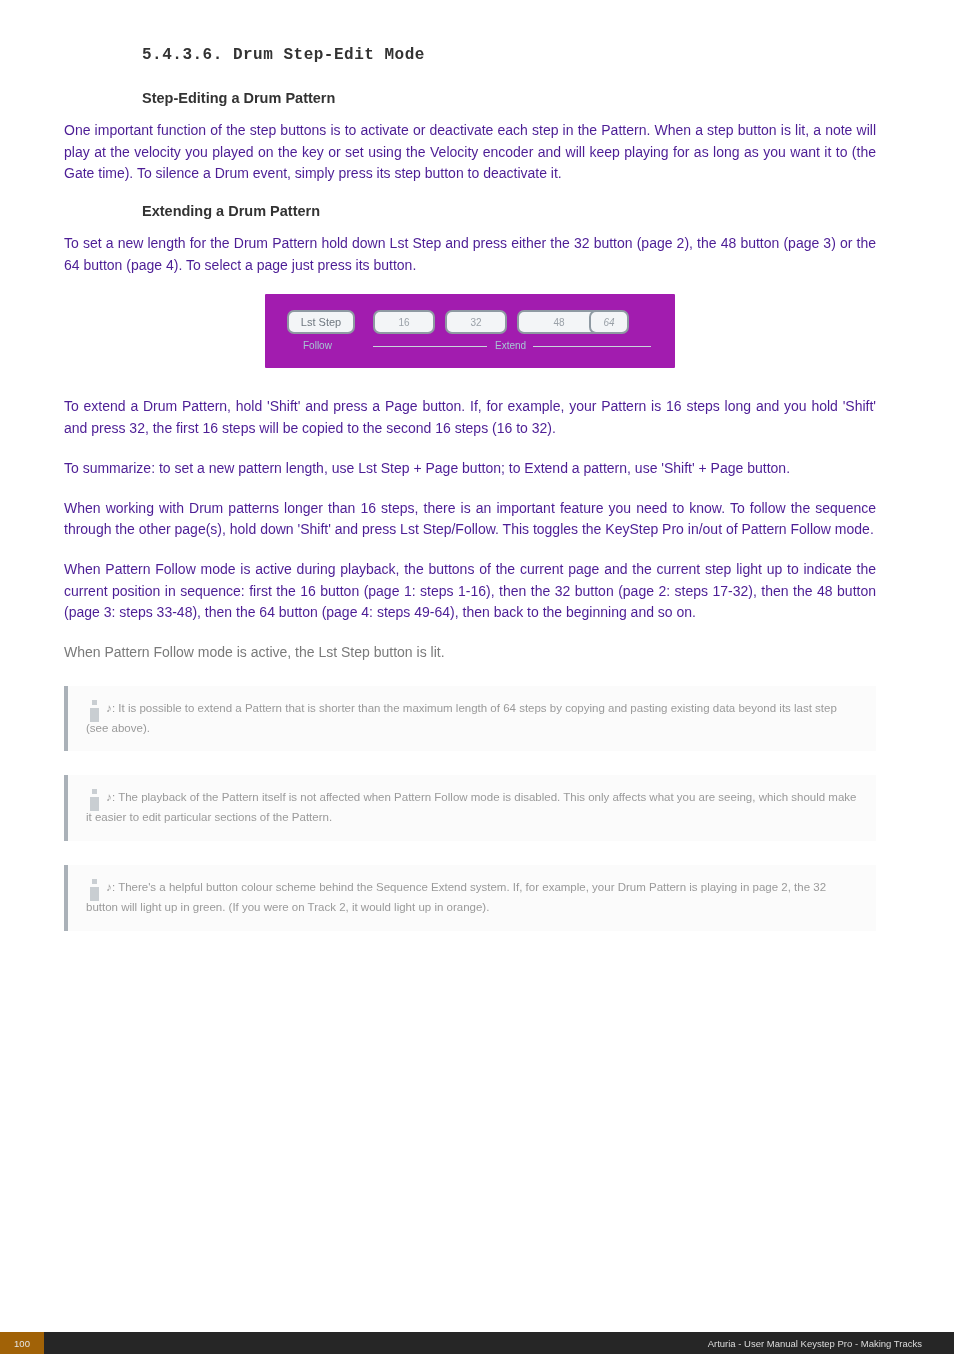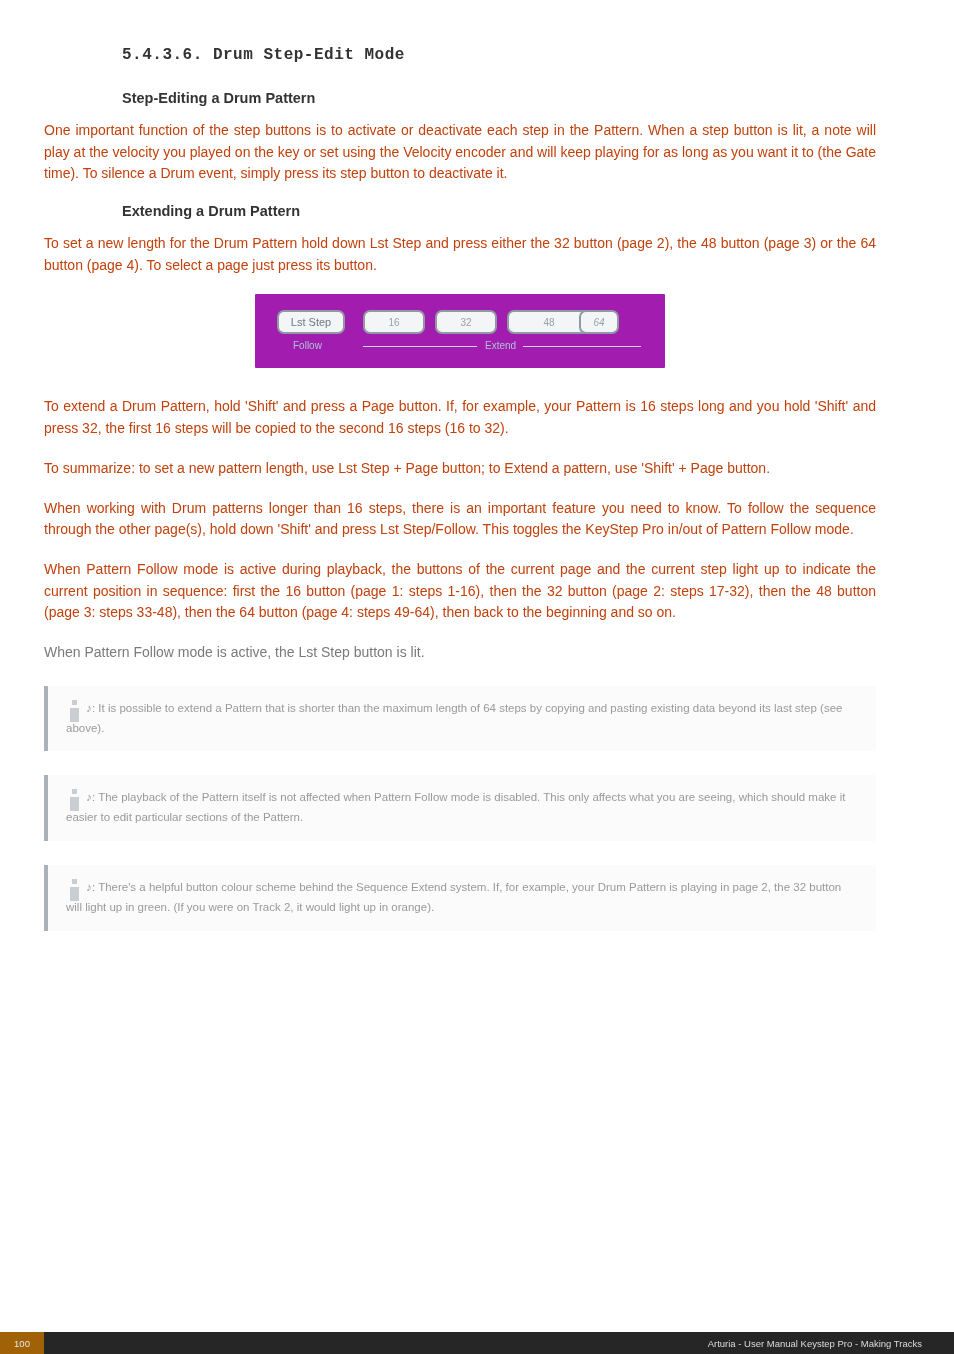--- a/index.html
+++ b/index.html
@@ -4,40 +4,40 @@
 <style>
   * { box-sizing: border-box; margin: 0; padding: 0; }
   html, body { width: 954px; height: 1354px; }
   body {
     font-family: Arial, Helvetica, sans-serif;
     background: #ffffff;
     color: #6b6b6b;
     position: relative;
   }
   .page {
-    padding: 42px 78px 0 44px;
+    padding: 42px 78px 0 64px;
   }
   .mono-heading {
     font-family: "Courier New", Courier, monospace;
     font-weight: bold;
     color: #333;
     font-size: 16px;
     letter-spacing: 0.5px;
     margin: 4px 0 26px 78px;
   }
   .sub-heading {
     font-weight: bold;
     color: #333;
     font-size: 14.5px;
     margin: 0 0 14px 78px;
   }
   .para {
     font-size: 14px;
     line-height: 1.55;
-    color: #c2410c;
+    color: #4c1d95;
     text-align: justify;
     margin-bottom: 18px;
   }
   .para-nojust {
     font-size: 14px;
     line-height: 1.55;
     color: #7a7a7a;
     margin-bottom: 18px;
   }
   .img-wrap {

